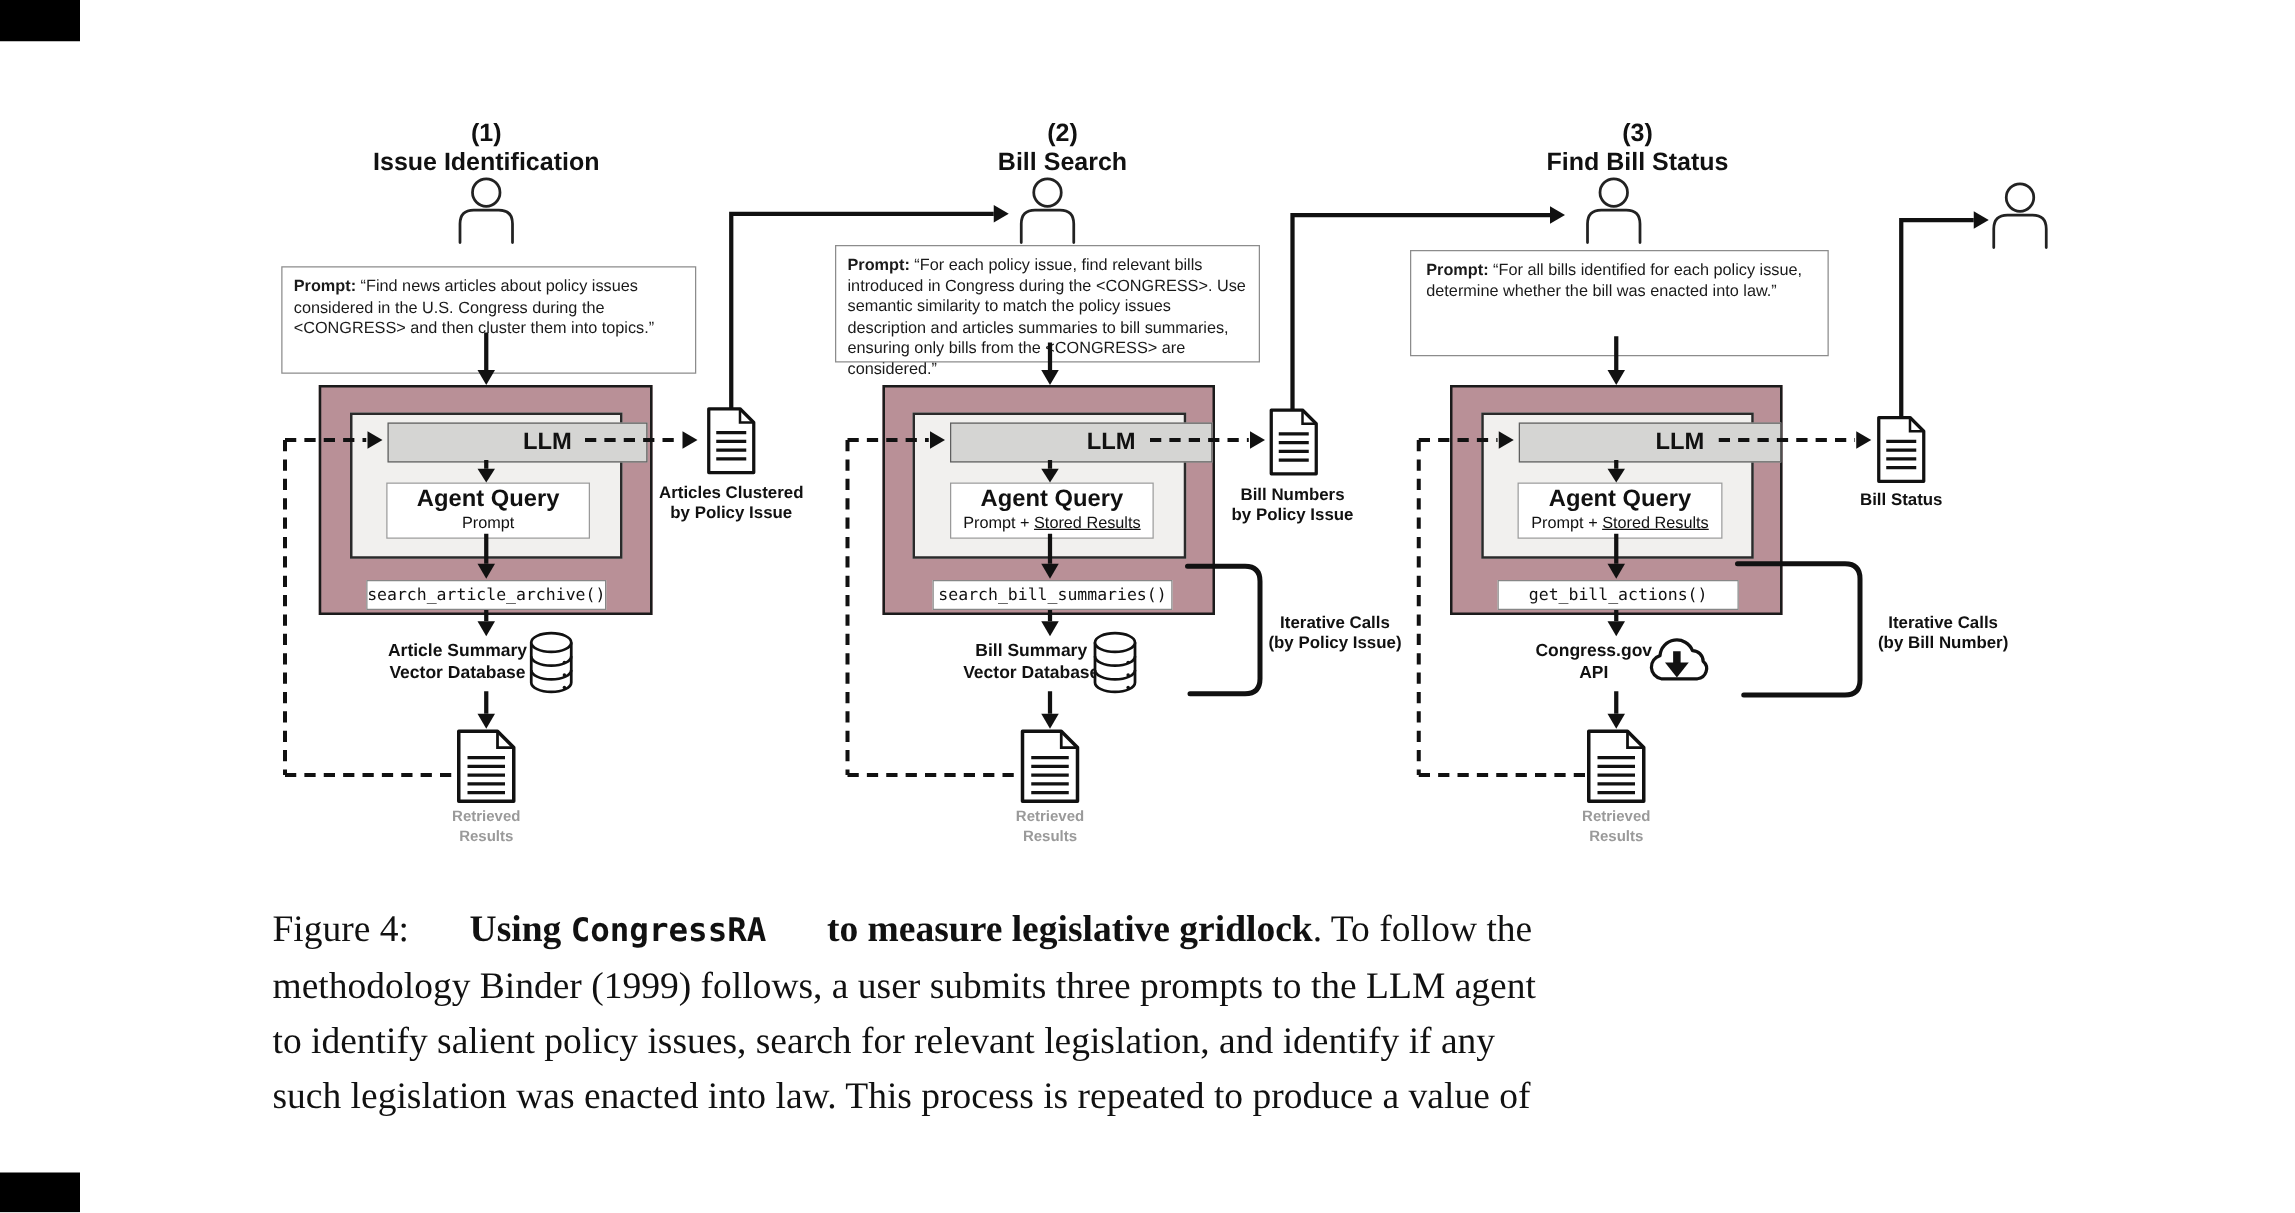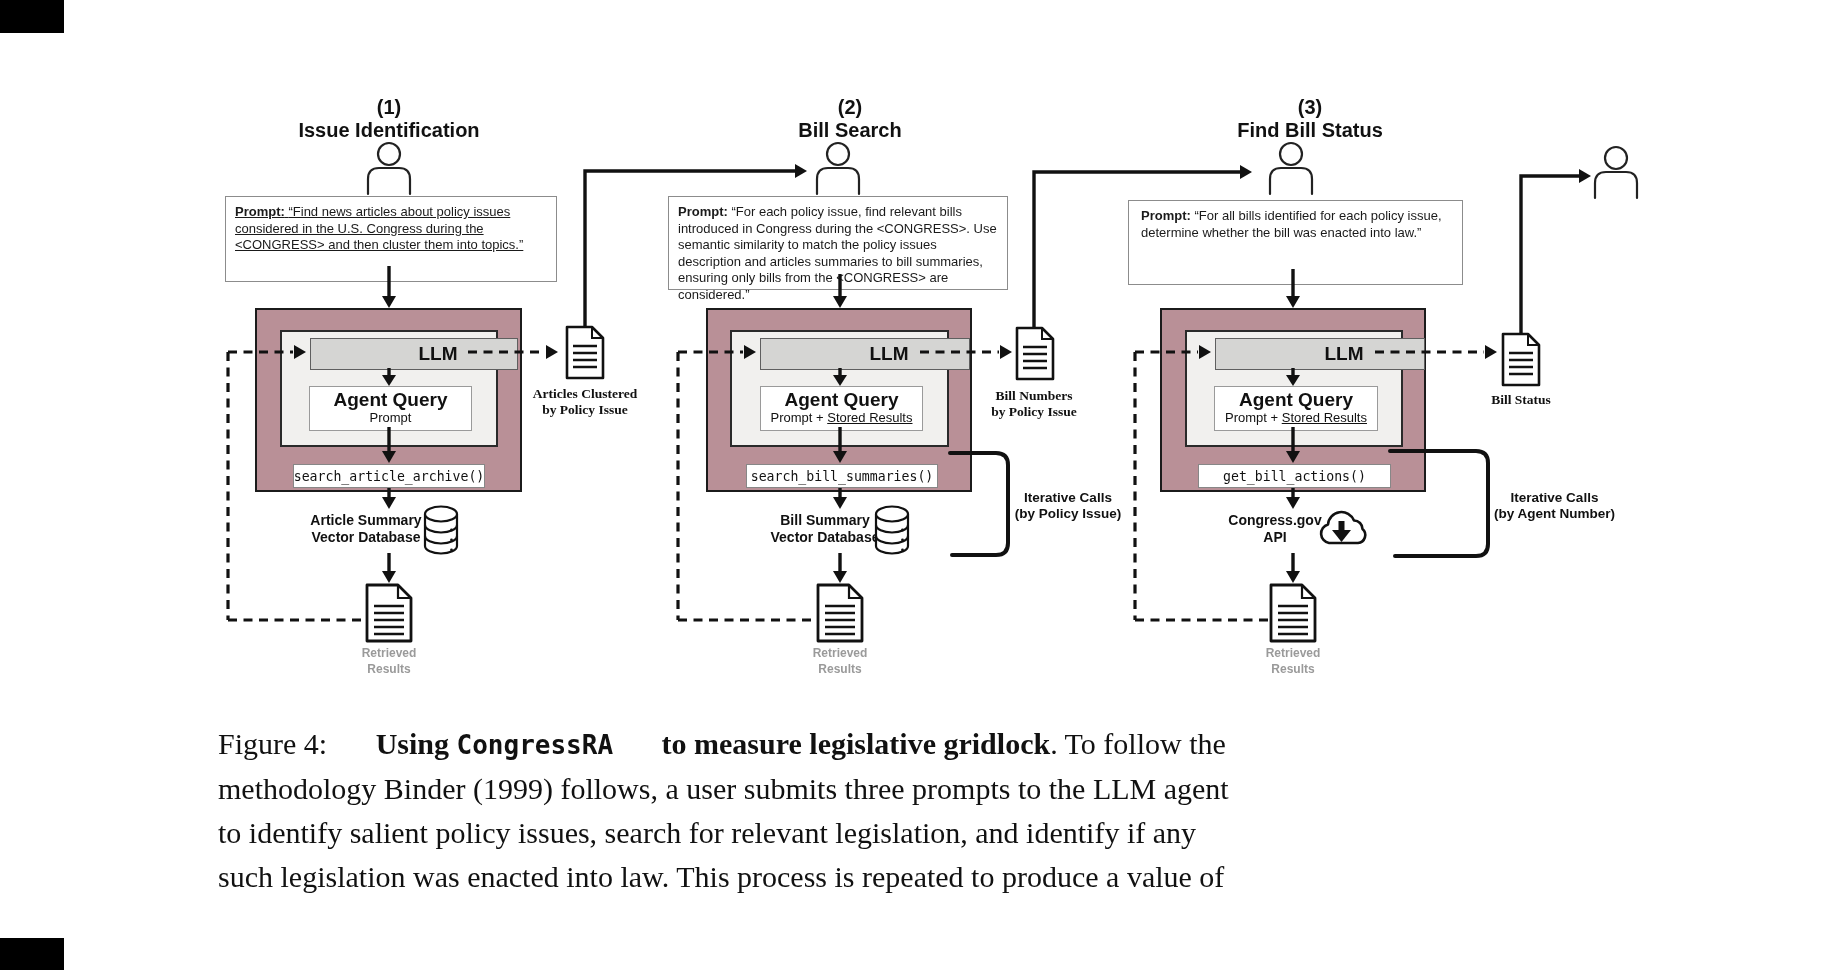--- a/index.html
+++ b/index.html
@@ -15,41 +15,41 @@
   .llm{position:absolute;background:#d5d5d3;border:1.5px solid #5f5f5f;display:flex;
        align-items:center;justify-content:center;font-weight:700;font-size:19px;padding-left:48px;}
   .aq{position:absolute;background:#fff;border:1.5px solid #9a9a9a;text-align:center;padding-top:2px;}
   .aq .aq-title{font-weight:700;font-size:19px;line-height:21px;}
   .aq .aq-sub{font-size:13px;line-height:15px;}
   .aq .u{text-decoration:underline;margin-top:22px;}
   .fnbox{position:absolute;background:#fff;border:1.5px solid #878787;display:flex;align-items:center;
          justify-content:center;font-family:"DejaVu Sans Mono",monospace;font-size:13.2px;white-space:nowrap;}
   .dslabel{position:absolute;text-align:center;font-weight:700;font-size:14px;line-height:17px;}
   .retr{position:absolute;text-align:center;font-weight:700;font-size:12px;line-height:15.5px;color:#9a9a9a;}
-  .outlabel{position:absolute;text-align:center;font-weight:700;font-size:13.5px;line-height:16px;font-family:Liberation Serif, serif;}
+  .outlabel{position:absolute;text-align:center;font-weight:700;font-size:13.5px;line-height:16px;}
   .iterlabel{position:absolute;text-align:center;font-weight:700;font-size:13.5px;line-height:16px;}
   .caption{position:absolute;left:218px;top:722px;width:1410px;color:#111;
            font-family:"Liberation Serif",serif;font-size:30px;line-height:44px;}
   .caption .b{font-weight:700;margin-left:41px;}
   .caption .code{font-family:"DejaVu Sans Mono",monospace;font-weight:700;font-size:26px;}
   svg.overlay{position:absolute;left:0;top:0;pointer-events:none;}
 </style>
 </head>
 <body>
 
 <div class="stage">
 
   <div class="black-bar" style="left:0;top:0;width:64px;height:33px;"></div>
   <div class="black-bar" style="left:0;top:938px;width:64px;height:32px;"></div>
 
   <div class="col-header" style="left:250px;top:96px;width:278px;">
     <div>(1)</div>
     <div>Issue Identification</div>
   </div>
-  <div class="prompt-box" style="left:225px;top:196px;width:312px;height:70px;text-decoration:underline;">
+  <div class="prompt-box" style="left:225px;top:213px;width:312px;height:70px;">
     <span class="plabel">Prompt:</span>
     <span>“Find news articles about policy issues considered in the U.S. Congress during the &lt;CONGRESS&gt; and then cluster them into topics.”</span>
   </div>
   <div class="mauve" style="left:255px;top:308px;width:263px;height:180px;"></div>
   <div class="inner" style="left:280px;top:330px;width:214px;height:113px;"></div>
   <div class="llm" style="left:310px;top:338px;width:158px;height:30px;">LLM</div>
   <div class="aq" style="left:309px;top:386px;width:161px;height:41px;">
     <div class="aq-title">Agent Query</div>
     <div class="aq-sub"><span>Prompt</span><span class="u"></span></div>
   </div>
@@ -123,21 +123,21 @@
   <div class="retr" style="left:1233px;top:646px;width:120px;">
     <div>Retrieved</div>
     <div>Results</div>
   </div>
   <div class="outlabel" style="left:1441px;top:392px;width:160px;">
     <div>Bill Status</div>
     <div></div>
   </div>
   <div class="iterlabel" style="left:1492px;top:490px;width:125px;">
     <div>Iterative Calls</div>
-    <div>(by Agent Number)</div>
+    <div>(by Bill Number)</div>
   </div>
 
   <div class="caption">
     <span>Figure 4: </span><span class="b">Using </span><span class="code">CongressRA</span><span class="b"> to measure legislative gridlock</span><span>. To follow the</span>
     <div>methodology Binder (1999) follows, a user submits three prompts to the LLM agent</div>
     <div>to identify salient policy issues, search for relevant legislation, and identify if any</div>
     <div>such legislation was enacted into law. This process is repeated to produce a value of</div>
   </div>
 
   <svg class="overlay" width="1836" height="970" viewBox="0 0 1836 970">

